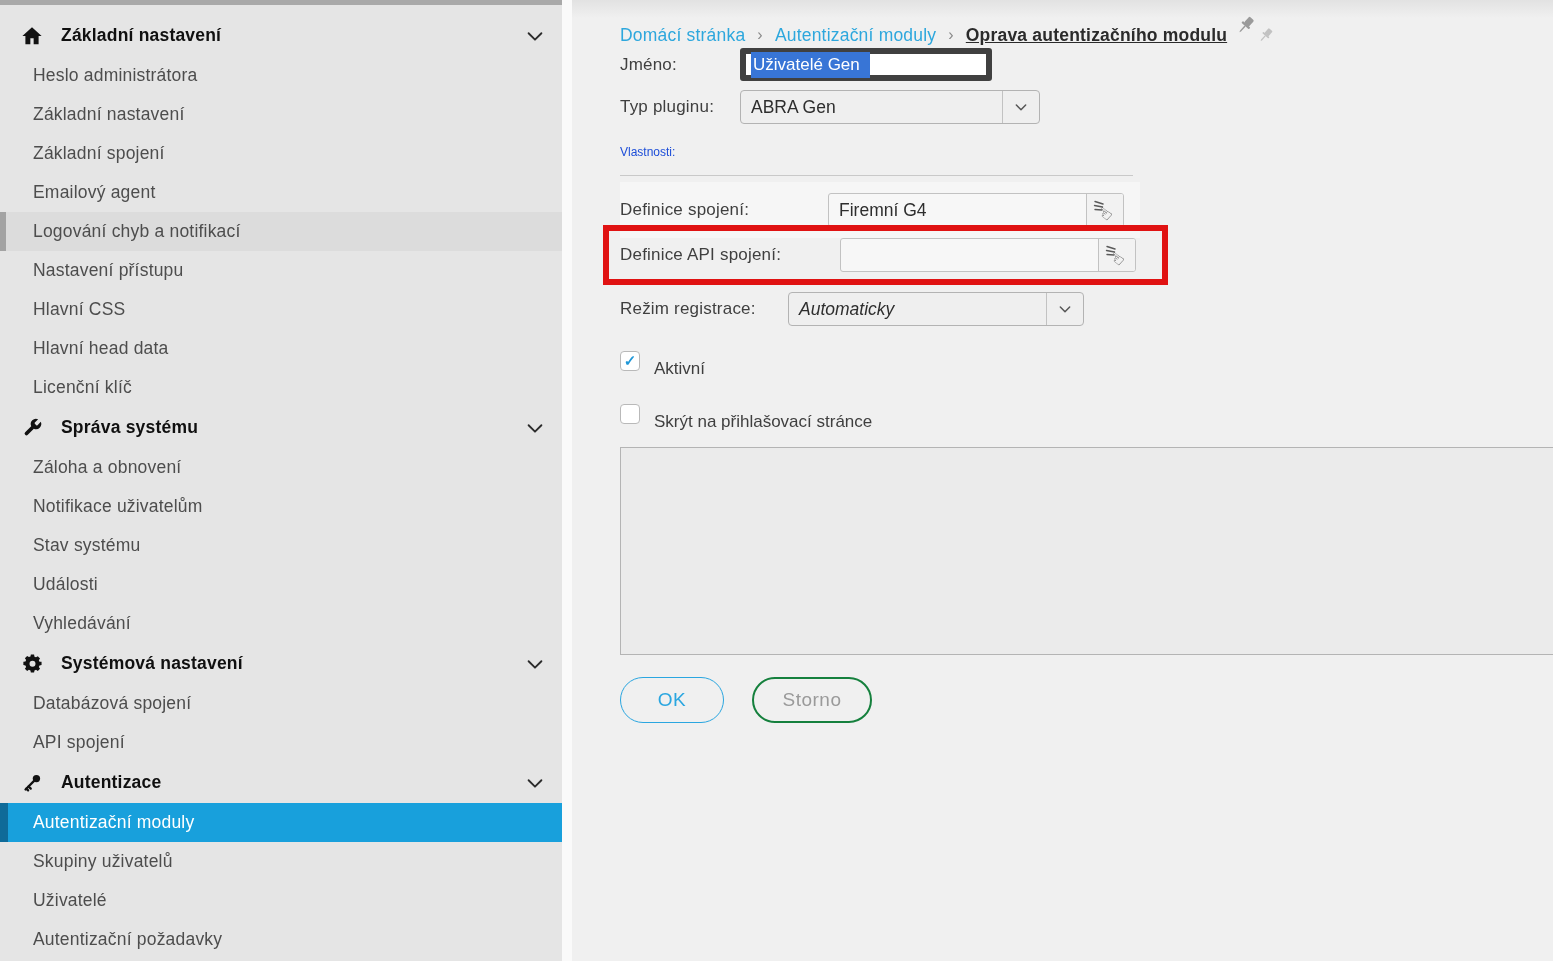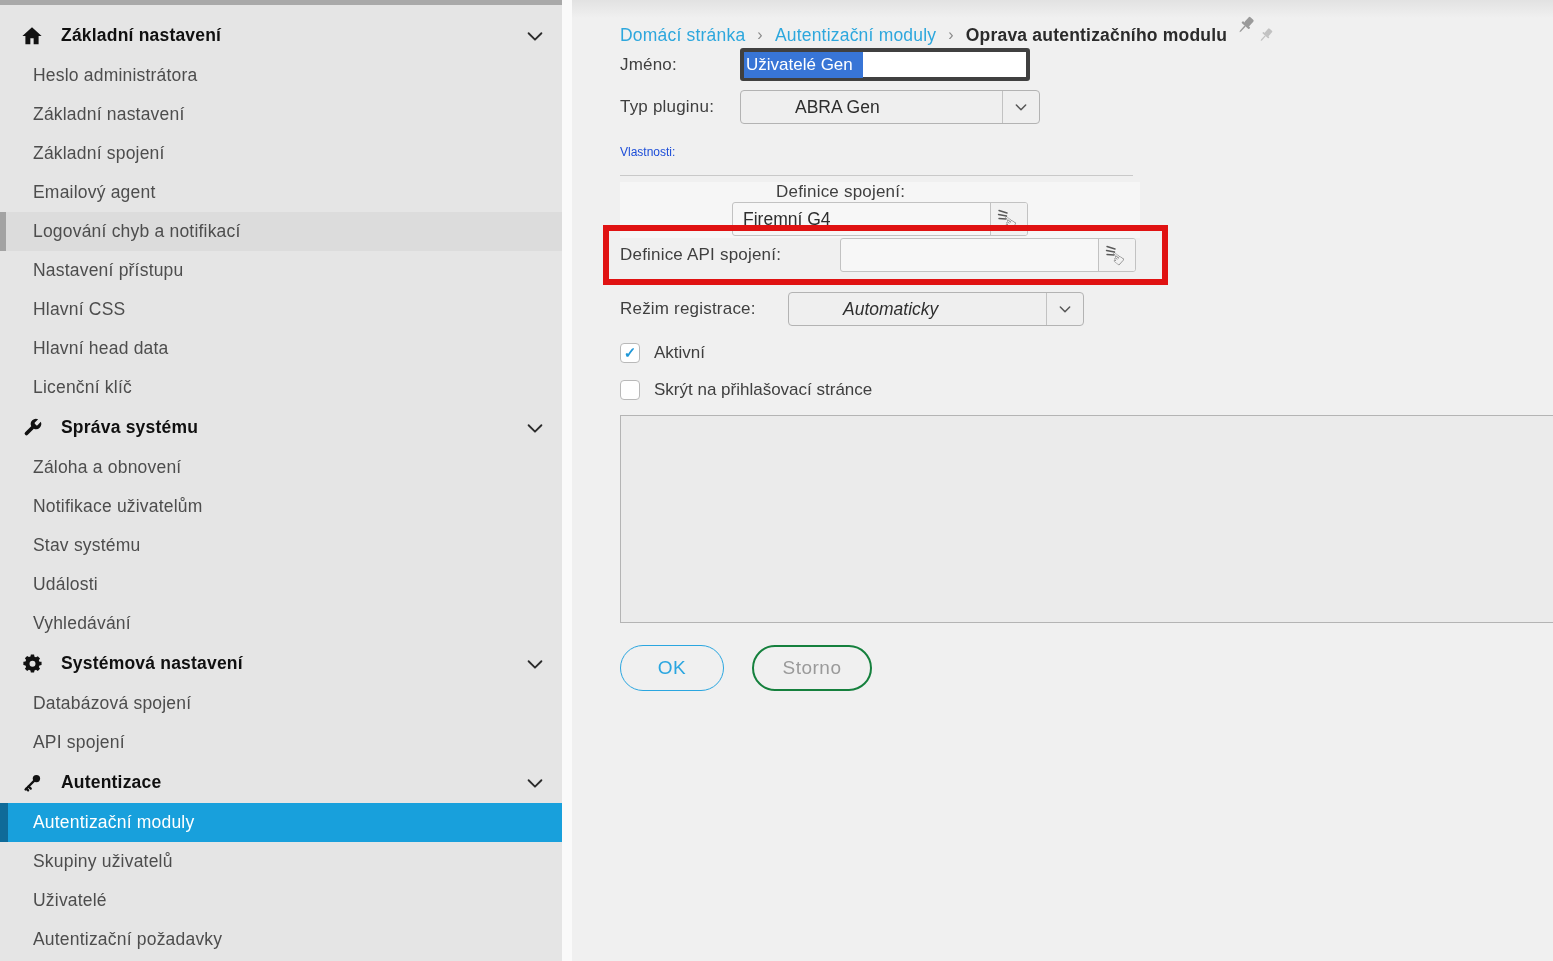--- a/index.html
+++ b/index.html
@@ -44,56 +44,56 @@
     content:"";position:absolute;left:0;top:0;right:0;height:18px;
     background:linear-gradient(#e2e2e2,#f0f0f0);pointer-events:none;
   }
   .content{padding:0 0 0 48px;position:relative;}
   
   .breadcrumb{
     display:flex;align-items:center;margin-top:22px;height:26px;font-size:17.5px;letter-spacing:.2px;
   }
   .crumb-link{color:#2da7dd;cursor:pointer;}
   .crumb-sep{color:#8a8a8a;margin:0 12px;font-size:16px;}
-  .crumb-current{color:#2b2b2b;font-weight:bold;}
+  .crumb-current{color:#2b2b2b;font-weight:bold;text-decoration:underline;}
   .pin-wrap{display:flex;align-items:flex-start;margin-left:6px;position:relative;width:46px;height:30px;}
   .pin-wrap svg{position:absolute;}
   
   .form-row{display:flex;align-items:center;}
   .flabel{font-size:17px;color:#3f3f3f;letter-spacing:.2px;flex:0 0 auto;}
   .lbl-120{width:120px;}
   .lbl-168{width:168px;}
   .lbl-208{width:208px;}
   .row-name{}
   .name-input{
-    width:290px;height:33px;box-sizing:border-box;background:#ffffff;
-    border:4px solid #404040;border-radius:3px;display:flex;align-items:center;
-    font-size:17px;
+    width:252px;height:33px;box-sizing:border-box;background:#ffffff;
+    border:6px solid #404040;border-radius:3px;display:flex;align-items:center;
+    padding-left:5px;font-size:17px;
   }
   .sel-text{
     background:#3875d6;color:#ffffff;padding:3px 10px 3px 2px;white-space:pre;
   }
   .row-plugin{margin-top:9px;}
   .select-box{
     height:34px;box-sizing:border-box;background:#efefef;
     border:1px solid #b3b3b3;border-radius:4px;display:flex;align-items:center;
-    font-size:17.5px;color:#2e2e2e;cursor:pointer;padding-left:44px;
+    font-size:17.5px;color:#2e2e2e;cursor:pointer;
   }
   .select-box .sel-val{flex:1 1 auto;padding-left:10px;}
   .select-box .sel-arrow{
     width:36px;height:100%;flex:0 0 auto;border-left:1px solid #c2c2c2;
     display:flex;align-items:center;justify-content:center;
   }
   .w300{width:300px;}
   .w296{width:296px;font-style:italic;}
   .props-label{margin-top:21px;font-size:12px;color:#1d4ed8;}
   .props-divider{margin-top:16px;width:513px;height:1px;background:#c9c9c9;}
   .prop-row-striped{
     margin-top:6px;width:520px;background:#f6f6f6;
-    display:flex;align-items:center;height:56px;flex-direction:column;
+    display:flex;align-items:center;height:56px;
   }
   .picker-field{
     display:flex;align-items:stretch;width:296px;height:34px;box-sizing:border-box;
     border:1px solid #c2c2c2;border-radius:3px;background:#f7f7f7;overflow:hidden;
   }
   .picker-text{
     flex:1 1 auto;display:flex;align-items:center;padding-left:10px;
     font-size:17.5px;color:#2e2e2e;
   }
   .picker-btn{
@@ -106,21 +106,21 @@
     border:6px solid #e01212;pointer-events:none;z-index:5;
   }
   .row-reg{margin-top:20px;}
   .check-row{display:flex;align-items:center;margin-top:17px;}
   .checkbox{
     width:20px;height:20px;box-sizing:border-box;border:1px solid #b9b9b9;border-radius:4px;
     background:#ffffff;margin-right:14px;display:flex;align-items:center;justify-content:center;
     cursor:pointer;font-size:15px;color:#2098d8;font-weight:bold;
   }
   .checkbox.checked::after{content:"\2713";}
-  .check-label{font-size:17px;color:#3f3f3f;}
+  .check-label{font-size:17px;color:#3f3f3f;margin-top:16px;}
   .doc-label{margin-top:15px;font-size:17px;color:#3f3f3f;}
   .doc-area{
     margin-top:15px;height:208px;box-sizing:border-box;
     background:#ebebeb;border:1px solid #b4b4b4;
     margin-right:-4px; 
   }
   .btn-row{display:flex;align-items:center;margin-top:22px;gap:28px;}
   .btn{
     height:46px;box-sizing:border-box;border-radius:23px;background:transparent;
     display:flex;align-items:center;justify-content:center;

